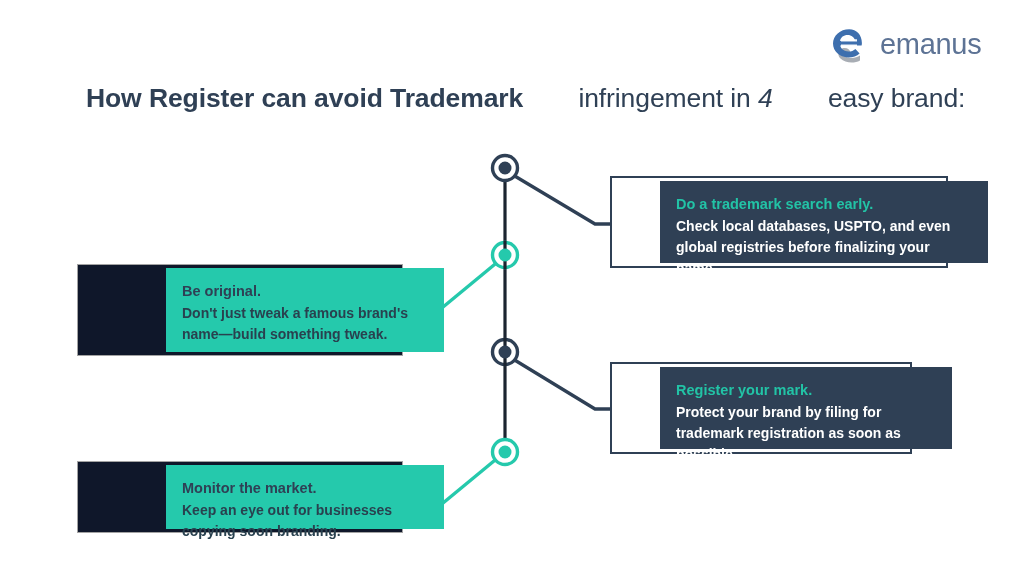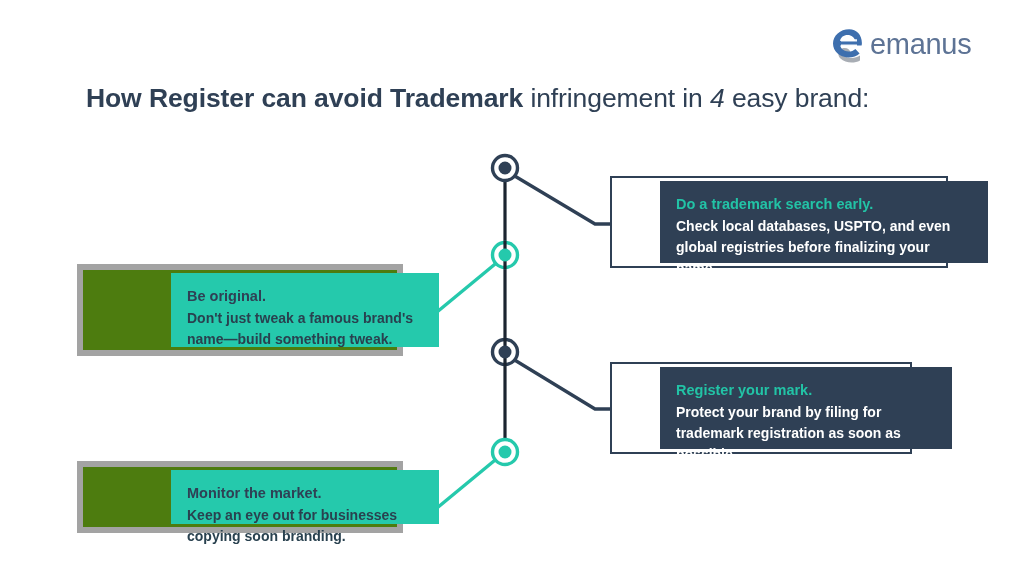--- a/index.html
+++ b/index.html
@@ -23,21 +23,21 @@
 
   
   .logo {
     position: absolute;
     left: 830px;
     top: 24px;
     width: 140px;
     height: 44px;
     display: flex;
     align-items: center;
-    gap: 2px;
+    gap: 12px;
   }
   .logo-mark {
     width: 38px;
     height: 38px;
     flex: 0 0 38px;
     position: relative;
   }
   .logo-text {
     font-size: 29px;
     letter-spacing: -0.3px;
@@ -52,21 +52,21 @@
     position: absolute;
     left: 86px;
     top: 83px;
     font-size: 26.5px;
     color: #2f4055;
     white-space: nowrap;
     letter-spacing: -0.1px;
   }
   .title .b { font-weight: bold; }
   .title .i { font-style: italic; }
-  .title .r { font-weight: 400; }
+  .title .r { font-weight: 400; margin-left: 48px; }
 
   
   .timeline-svg {
     position: absolute;
     left: 0;
     top: 0;
     width: 1024px;
     height: 576px;
     pointer-events: none;
   }
@@ -85,22 +85,22 @@
     margin-left: 45px;
   }
   .card.dark {
     background: #ffffff;
     border: 2px solid #2f4055;
   }
   .card.dark .card-inner {
     background: #2f4055;
   }
   .card.teal {
-    background: #4d7c0f;
-    border: 6px solid #a3a3a3;
+    background: #0f172a;
+    border: 1px solid #a3a3a3;
     padding-left: 43px;
   }
   .card.teal .card-inner {
     background: #25c9ac;
   }
   .card-title {
     font-size: 14.5px;
     font-weight: bold;
     line-height: 1.45;
     margin: 0 0 1px 0;

